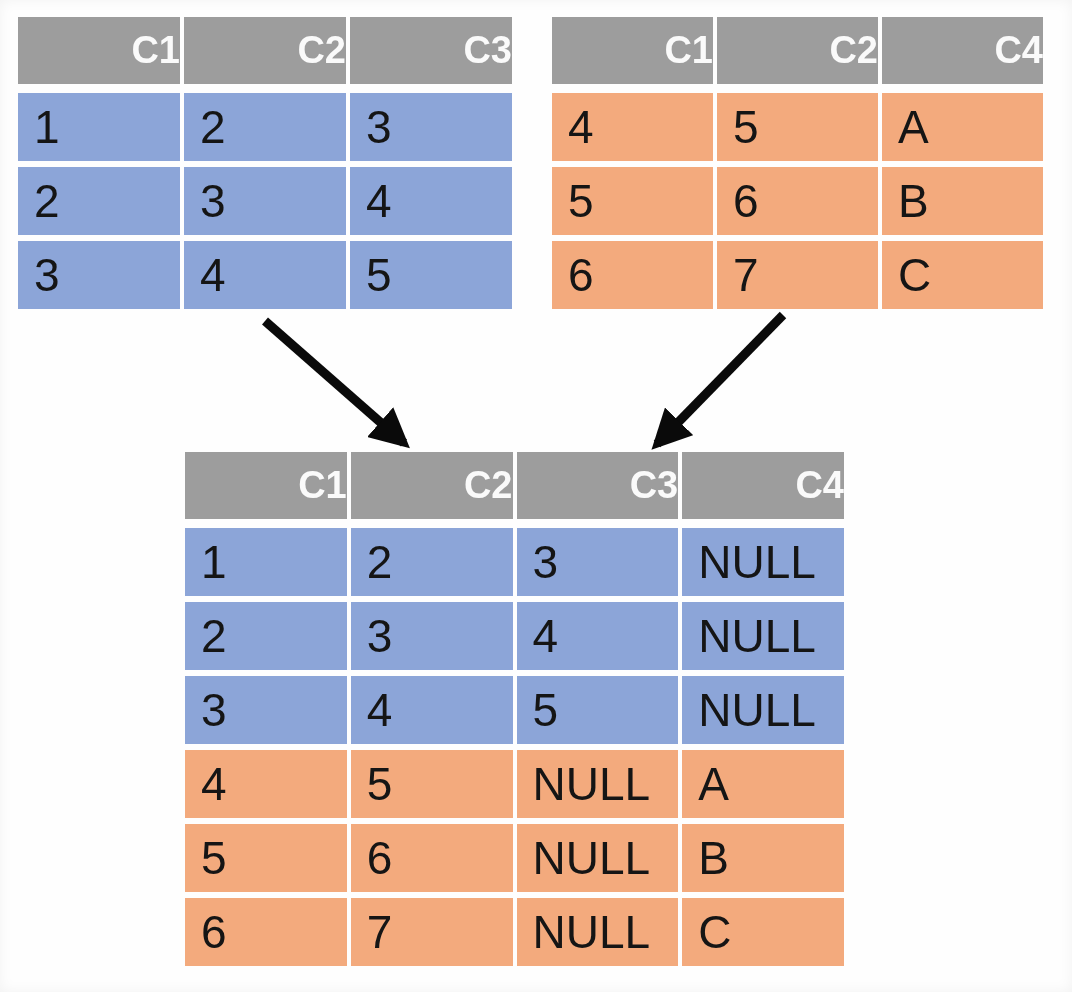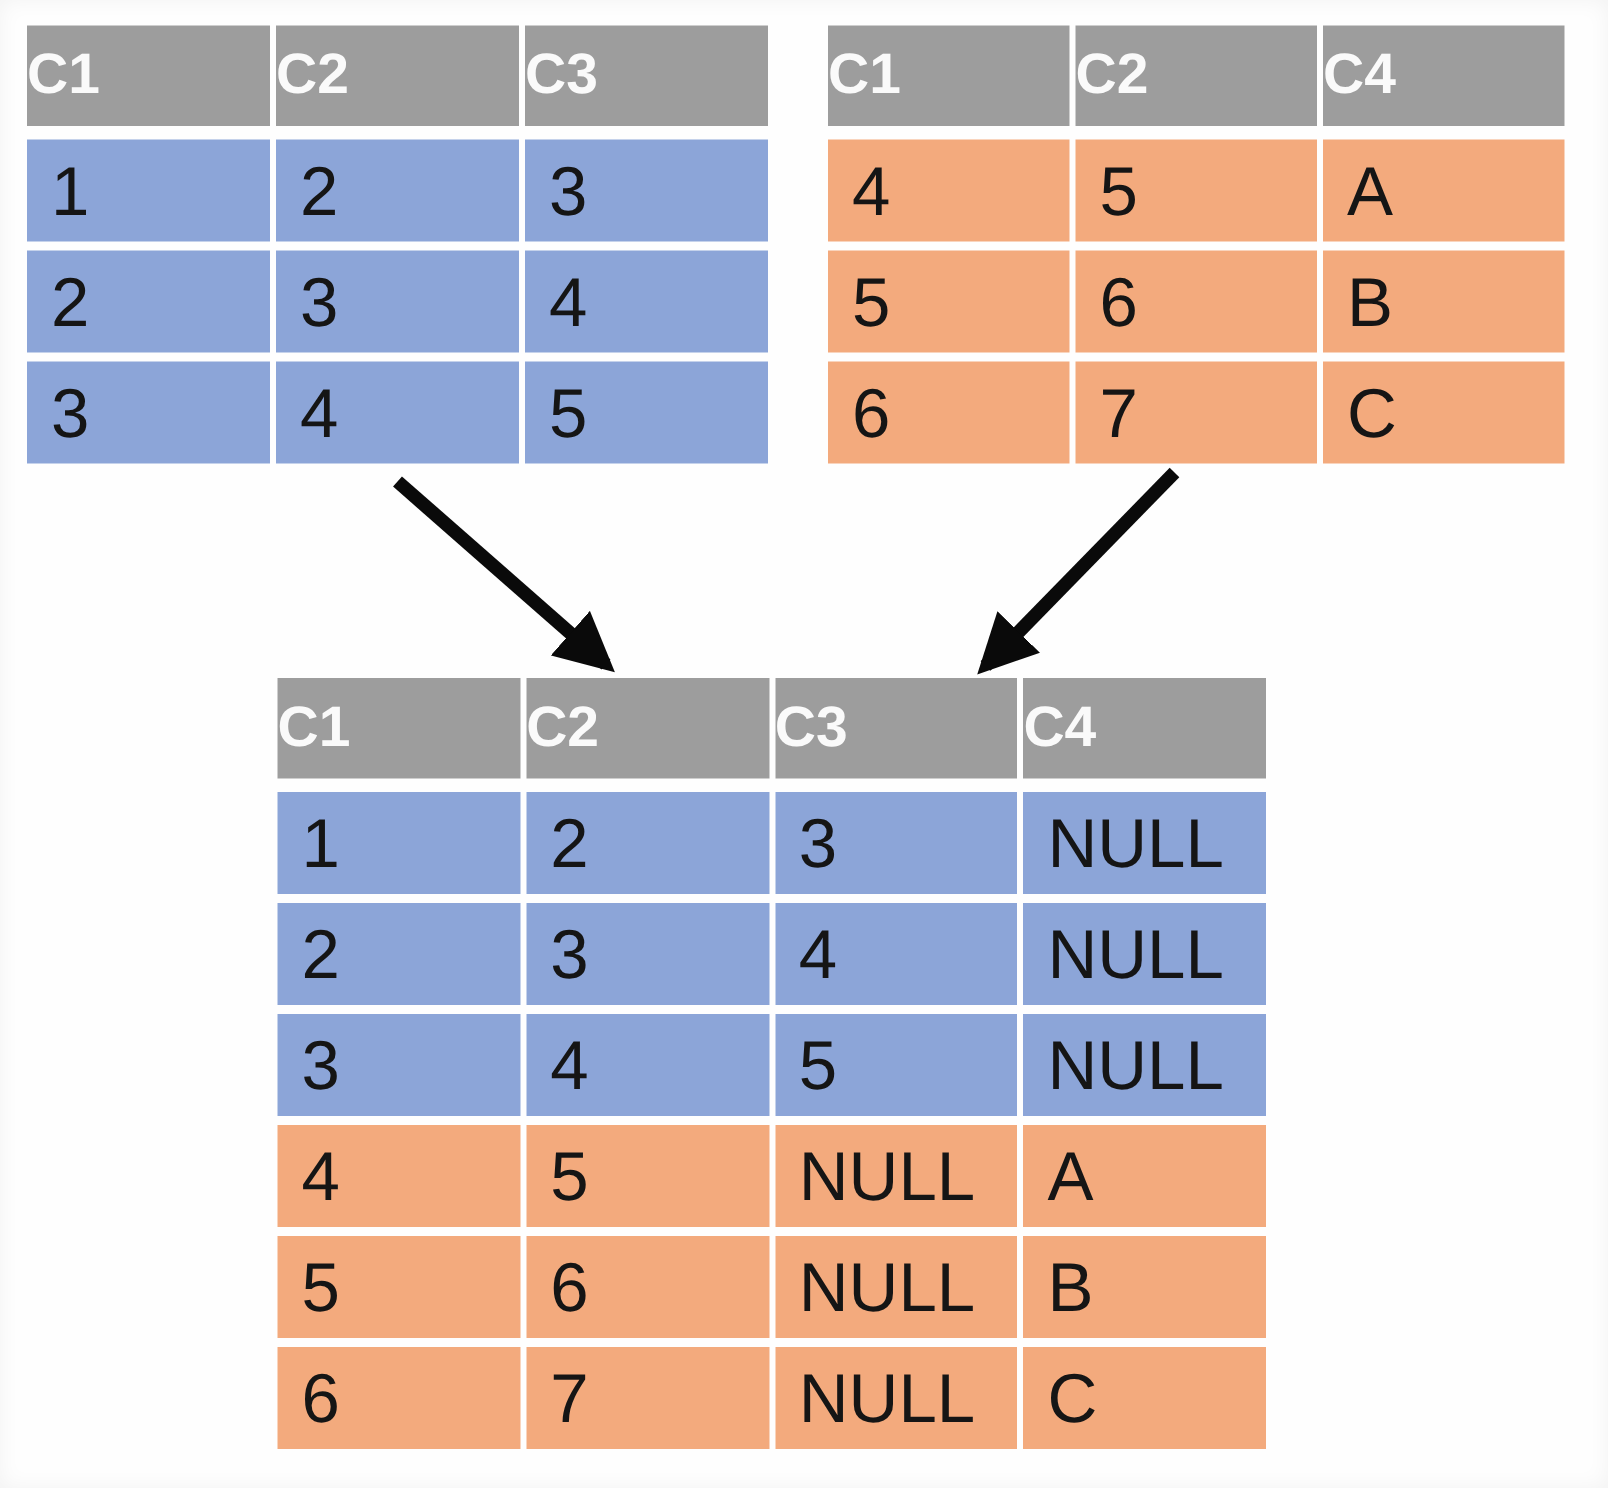--- a/index.html
+++ b/index.html
@@ -33,21 +33,21 @@
     overflow: hidden;
     white-space: nowrap;
   }
   .hcell {
     height: 67px;
     line-height: 67px;
     background: var(--header-bg, #9d9d9d);
     color: var(--header-text, #fafafa);
     font-weight: bold;
     font-size: 38px;
-    text-align: left;
+    text-align: right;
   }
   .dcell {
     height: 68px;
     line-height: 68px;
     font-size: 46px;
     padding-left: 16px;
     color: var(--cell-text, #151515);
   }
   .dcell.blue   { background: var(--blue-row, #8ca5d8); }
   .dcell.orange { background: var(--orange-row, #f3aa7d); }

